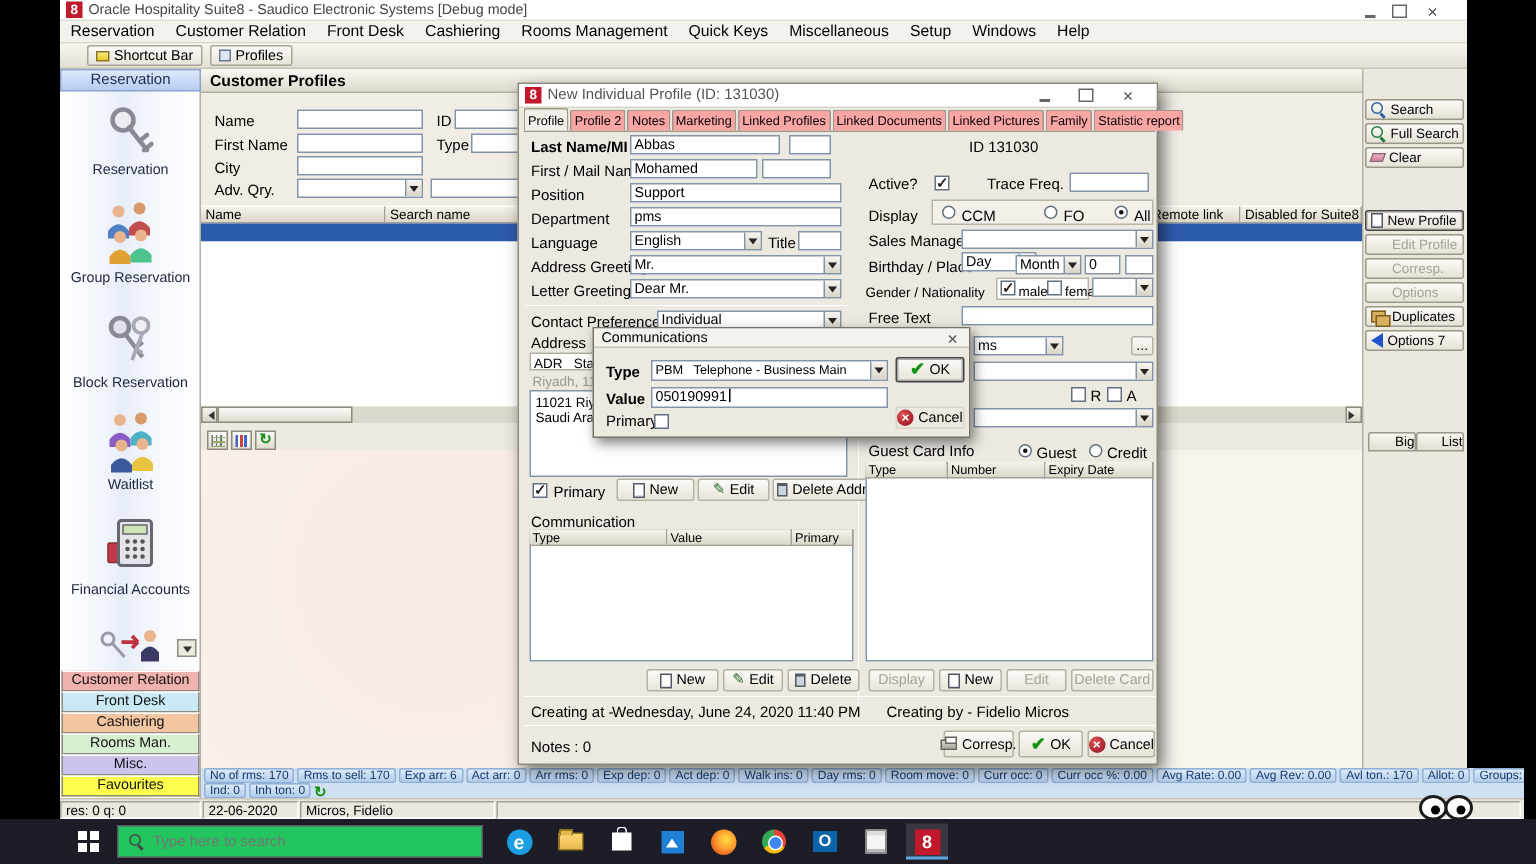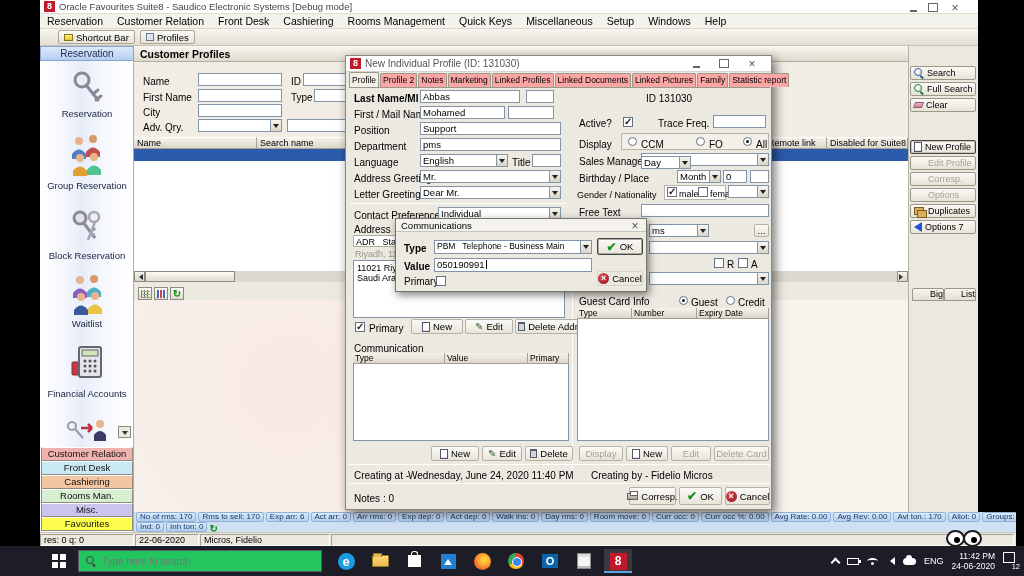--- a/index.html
+++ b/index.html
@@ -147,21 +147,21 @@
 </style>
 </head>
 <body>
 
 <div class="stage">
 
   <div class="app">
 
     <div class="titlebar">
       <span class="logo8">8</span>
-      <span class="apptitle">Oracle Favourites Suite8 - Saudico Electronic Systems [Debug mode]</span>
+      <span class="apptitle">Oracle Hospitality Suite8 - Saudico Electronic Systems [Debug mode]</span>
       <span class="wctl w-min" style="right:58px"></span>
       <span class="wctl w-max" style="right:38px"></span>
       <span class="wctl w-cls" style="right:16px"></span>
     </div>
 
     <div class="menubar">
 
     <span class="menu-item">Reservation</span>
         <span class="menu-item">Customer Relation</span>
         <span class="menu-item">Front Desk</span>
@@ -468,21 +468,21 @@
     <span class="lbl" style="left:295px;top:83px">CCM</span>
     <span class="rad" style="left:350px;top:81px"></span>
     <span class="lbl" style="left:363px;top:83px">FO</span>
     <span class="rad on" style="left:397px;top:81px"></span>
     <span class="lbl" style="left:410px;top:83px">All</span>
 
     <span class="lbl" style="left:233px;top:100px">Sales Manager</span>
     <div class="cmb" style="left:295px;top:97px;width:128px;height:13px"><span class="dd"></span></div>
 
     <span class="lbl" style="left:233px;top:117px">Birthday / Place</span>
-    <div class="cmb" style="left:295px;top:100px;width:50px;height:13px"><span>Day</span><span class="dd"></span></div>
+    <div class="cmb" style="left:295px;top:112px;width:50px;height:13px"><span>Day</span><span class="dd"></span></div>
     <div class="cmb" style="left:331px;top:114px;width:44px;height:13px"><span>Month</span><span class="dd"></span></div>
     <div class="txt" style="left:377px;top:114px;width:24px;height:13px">0</div>
     <div class="txt" style="left:404px;top:114px;width:19px;height:13px"></div>
 
     <span class="lbl" style="left:231px;top:134px;font-size:9px">Gender / Nationality</span>
     <div class="grpbx" style="left:318px;top:129px;width:62px;height:15px;background:#fff"></div>
     <span class="chk on" style="left:321px;top:131px"></span>
     <span class="lbl" style="left:333px;top:133px;font-size:9px">male</span>
     <span class="chk" style="left:352px;top:131px"></span>
     <span class="lbl" style="left:364px;top:133px;font-size:9px">female</span>
@@ -629,27 +629,15 @@
       </span>
     <span class="tic" style="left:536px">
         <span class="ic-outlook"></span>
       </span>
     <span class="tic" style="left:570px">
         <span class="ic-editor"></span>
       </span>
     <span class="tic active" style="left:604px">
         <span class="ic-s8"></span>
       </span>
-    <div class="tray">
-      <span class="t-caret"></span>
-      <span class="t-batt"></span>
-      <span class="t-wifi"></span>
-      <span class="t-spk"></span>
-      <span class="t-cloud"></span>
-      <span>ENG</span>
-      <span class="t-clock"><span>11:42 PM</span><br><span>24-06-2020</span></span>
-      <span class="t-badge">
-          <span>12</span>
-        </span>
-    </div>
   </div>
 
 </div>
 
 </body></html>

